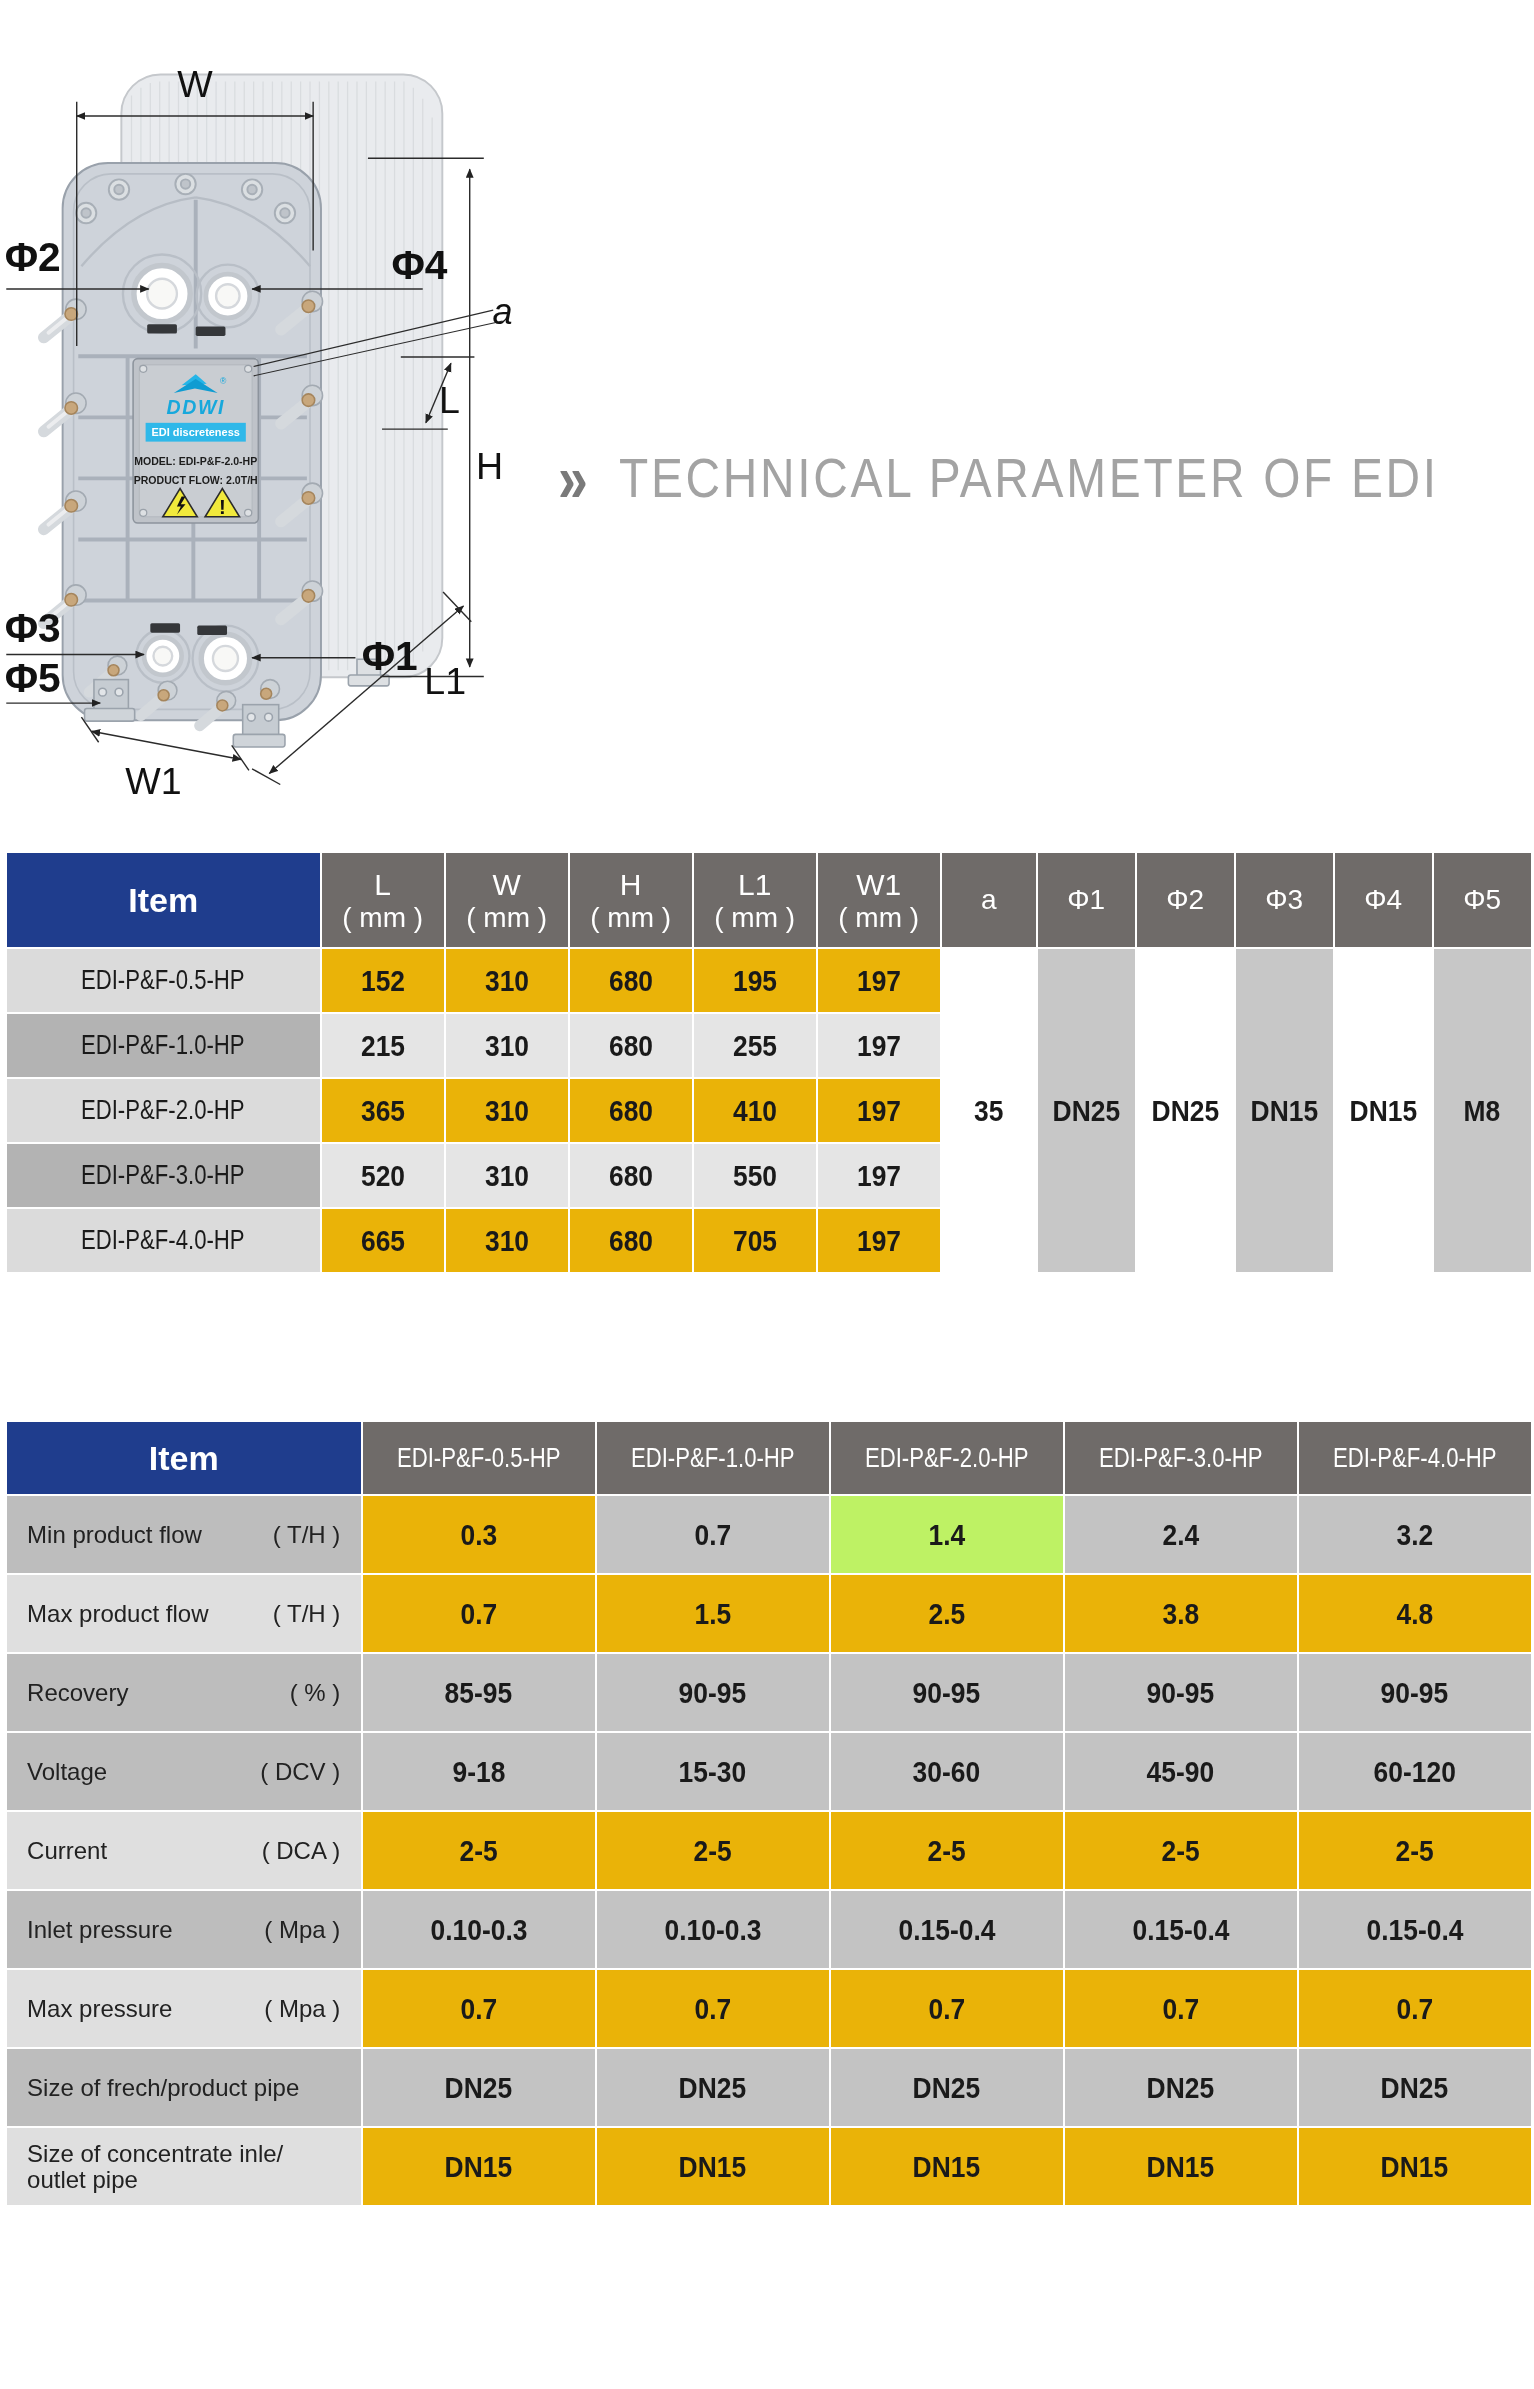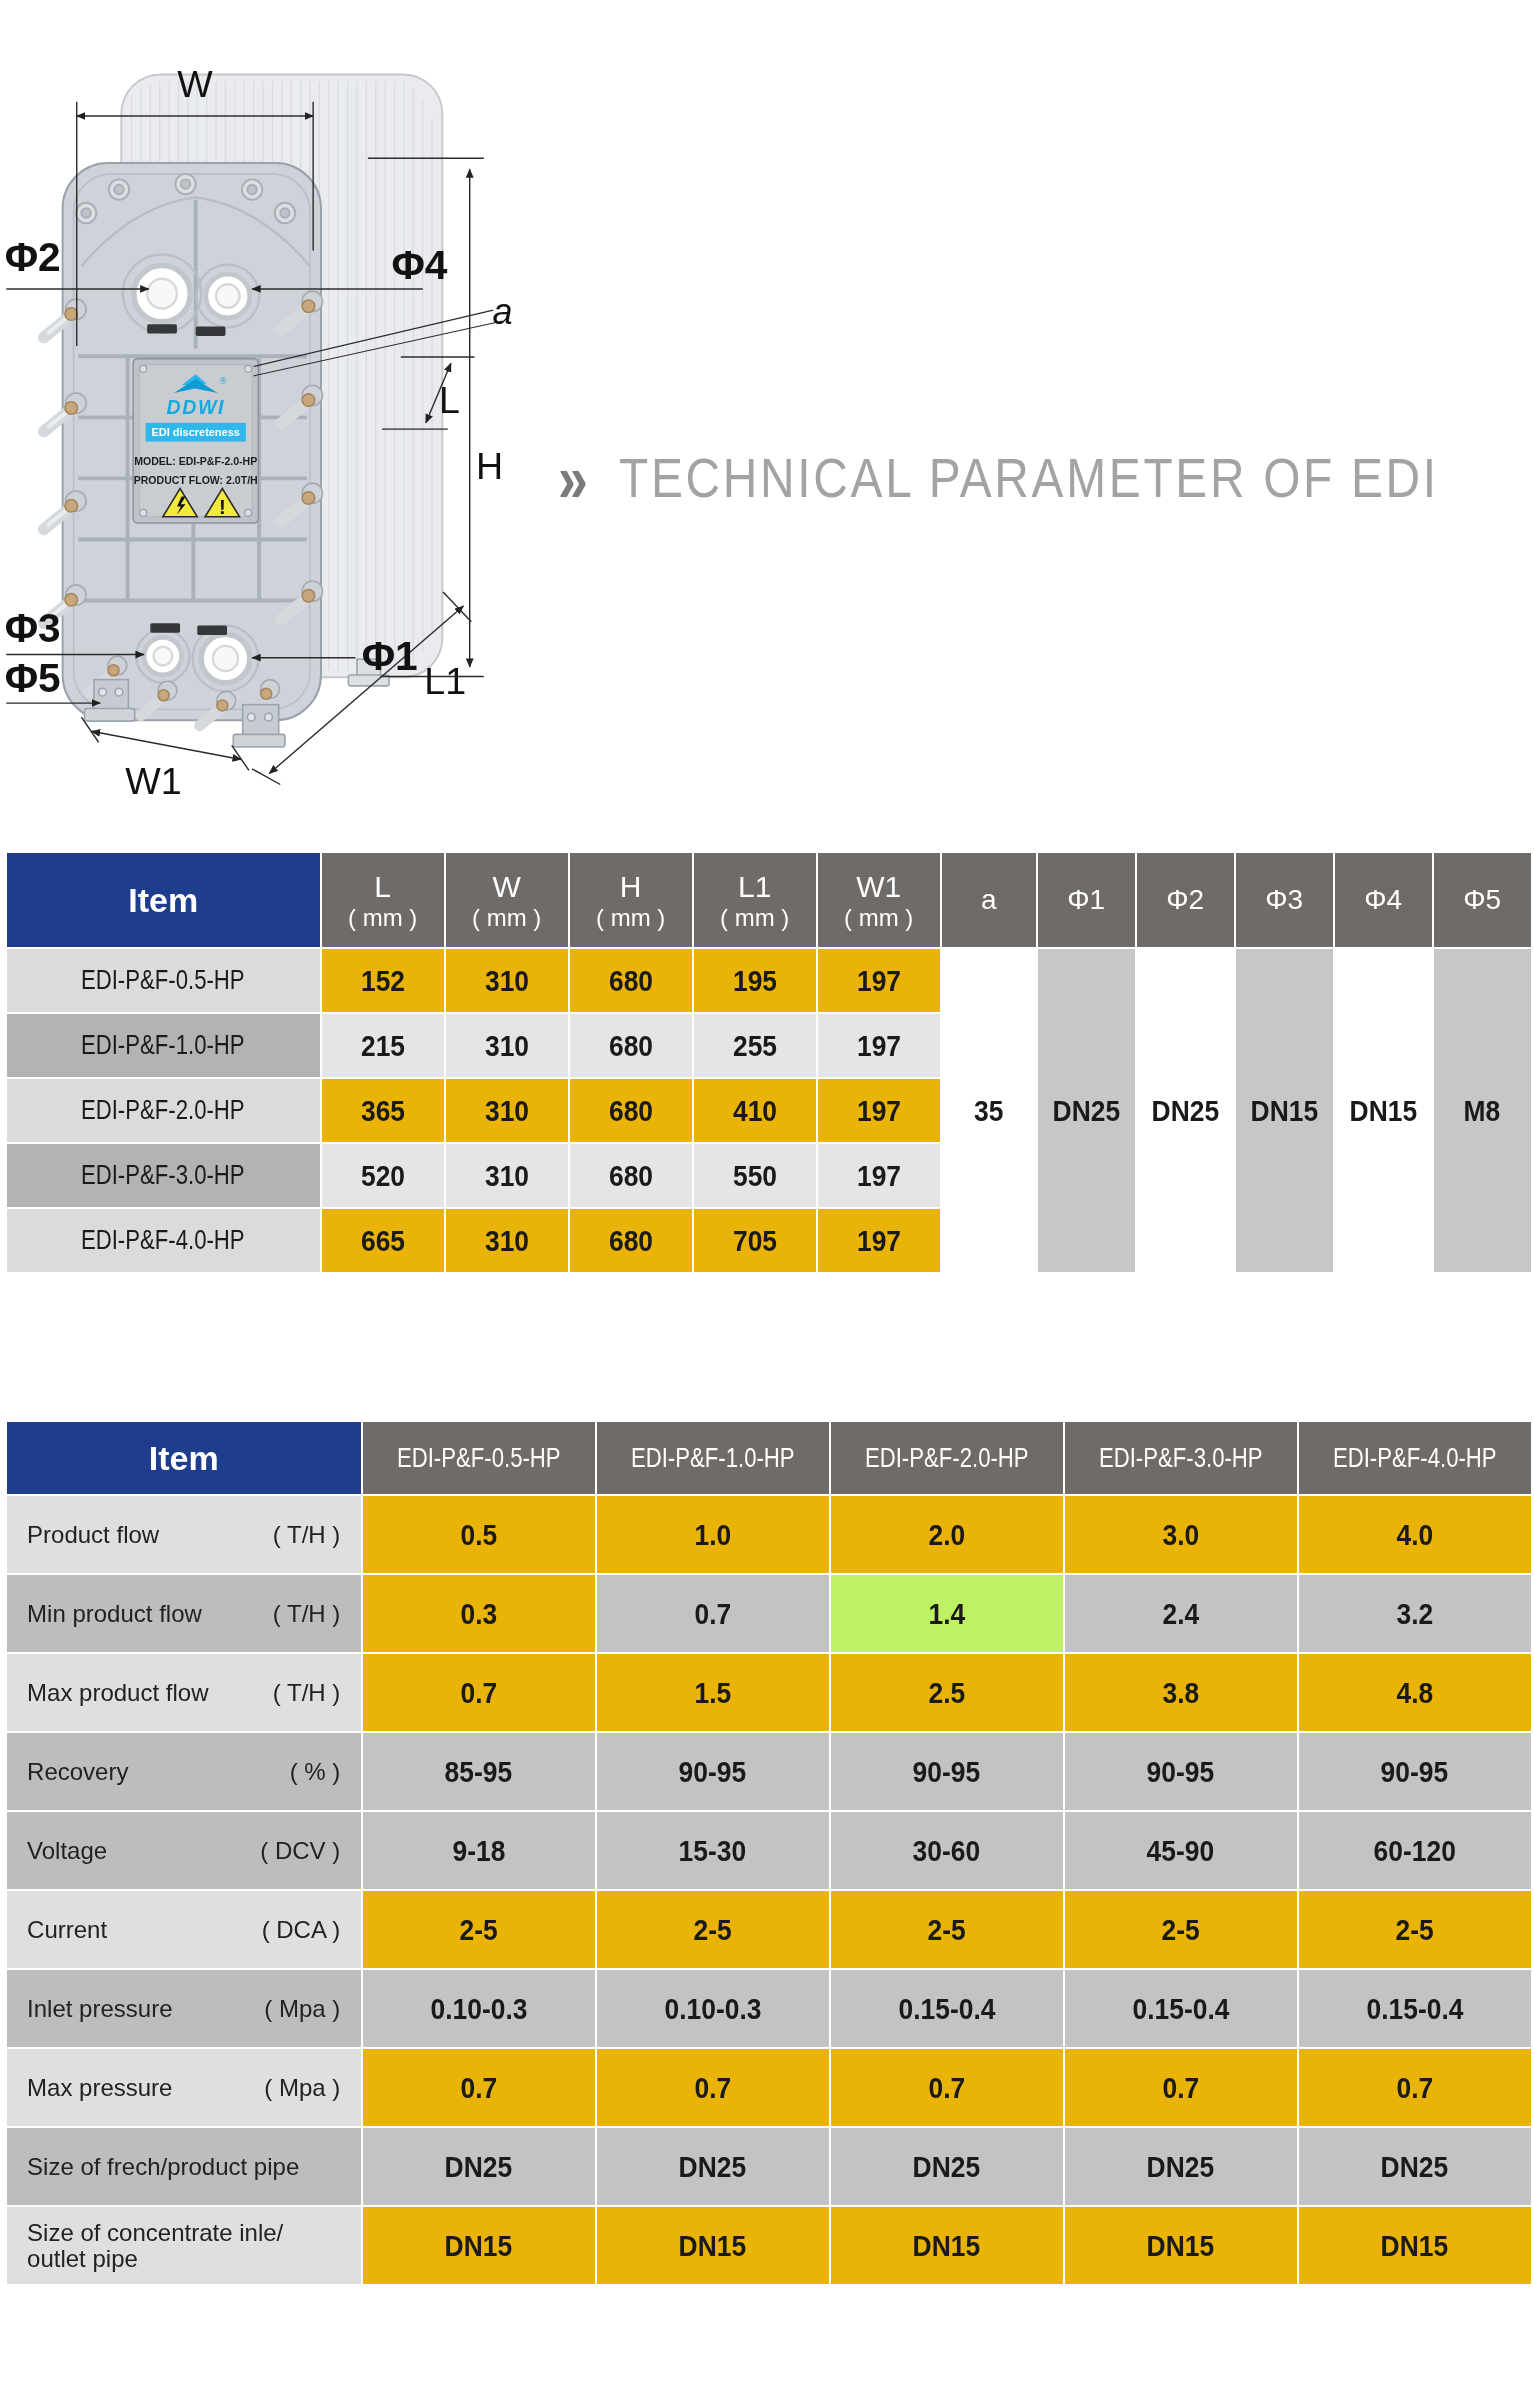--- a/index.html
+++ b/index.html
@@ -20,21 +20,21 @@
   .cond{display:inline-block;transform:scaleX(.88);transform-origin:center;white-space:nowrap;}
   .cond2{display:inline-block;transform:scaleX(.82);transform-origin:center;white-space:nowrap;}
   .b{font-weight:700;}
 
   
   .t1{left:4.7px;top:851px;width:1526px;}
   .t1 th{height:94px;}
   .t1 td{height:63px;}
   .t1 .hitem{font-size:34px;font-weight:700;}
   .t1 .dimletter{font-size:30px;line-height:1.15;display:block;}
-  .t1 .dimunit{font-size:24px;line-height:1.05;display:block;}
+  .t1 .dimunit{font-size:28px;line-height:1.05;display:block;}
   .t1 .phihead{font-size:28px;}
   .t1 .itemname{font-size:27px;color:#1a1a1a;}
   .t1 .num{font-size:30px;}
   .ilight{background:#dbdbdb;}
   .idark{background:#b3b3b3;}
   .vwhite{background:#eab308;}
   .vdark{background:#e5e5e5;}
   .mgray{background:#c7c7c7;}
   .mwhite{background:#ffffff;}
 
@@ -385,33 +385,20 @@
         <th class="blue hitem">Item</th>
         <th class="ghead model"><span class="cond2">EDI-P&amp;F-0.5-HP</span></th>
         <th class="ghead model"><span class="cond2">EDI-P&amp;F-1.0-HP</span></th>
         <th class="ghead model"><span class="cond2">EDI-P&amp;F-2.0-HP</span></th>
         <th class="ghead model"><span class="cond2">EDI-P&amp;F-3.0-HP</span></th>
         <th class="ghead model"><span class="cond2">EDI-P&amp;F-4.0-HP</span></th>
       </tr>
     </thead>
     <tbody>
       <tr>
-        <td class="ilight labcell" style="background:#dfdfdf">
-            <div class="lab">
-              <span class="lname">Product flow</span>
-              <span>( T/H )</span>
-            </div>
-          </td>
-        <td class="vwhite val"><span class="cond b">0.5</span></td>
-        <td class="vwhite val"><span class="cond b">1.0</span></td>
-        <td class="vwhite val"><span class="cond b">2.0</span></td>
-        <td class="vwhite val"><span class="cond b">3.0</span></td>
-        <td class="vwhite val"><span class="cond b">4.0</span></td>
-      </tr>
-      <tr>
         <td class="labcell" style="background:#bdbdbd">
             <div class="lab">
               <span class="lname">Min product flow</span>
               <span>( T/H )</span>
             </div>
           </td>
         <td class="vdark val" style="background:#eab308"><span class="cond b">0.3</span></td>
         <td class="vdark val" style="background:#c3c3c3"><span class="cond b">0.7</span></td>
         <td class="vdark val" style="background:#bef264"><span class="cond b">1.4</span></td>
         <td class="vdark val" style="background:#c3c3c3"><span class="cond b">2.4</span></td>

